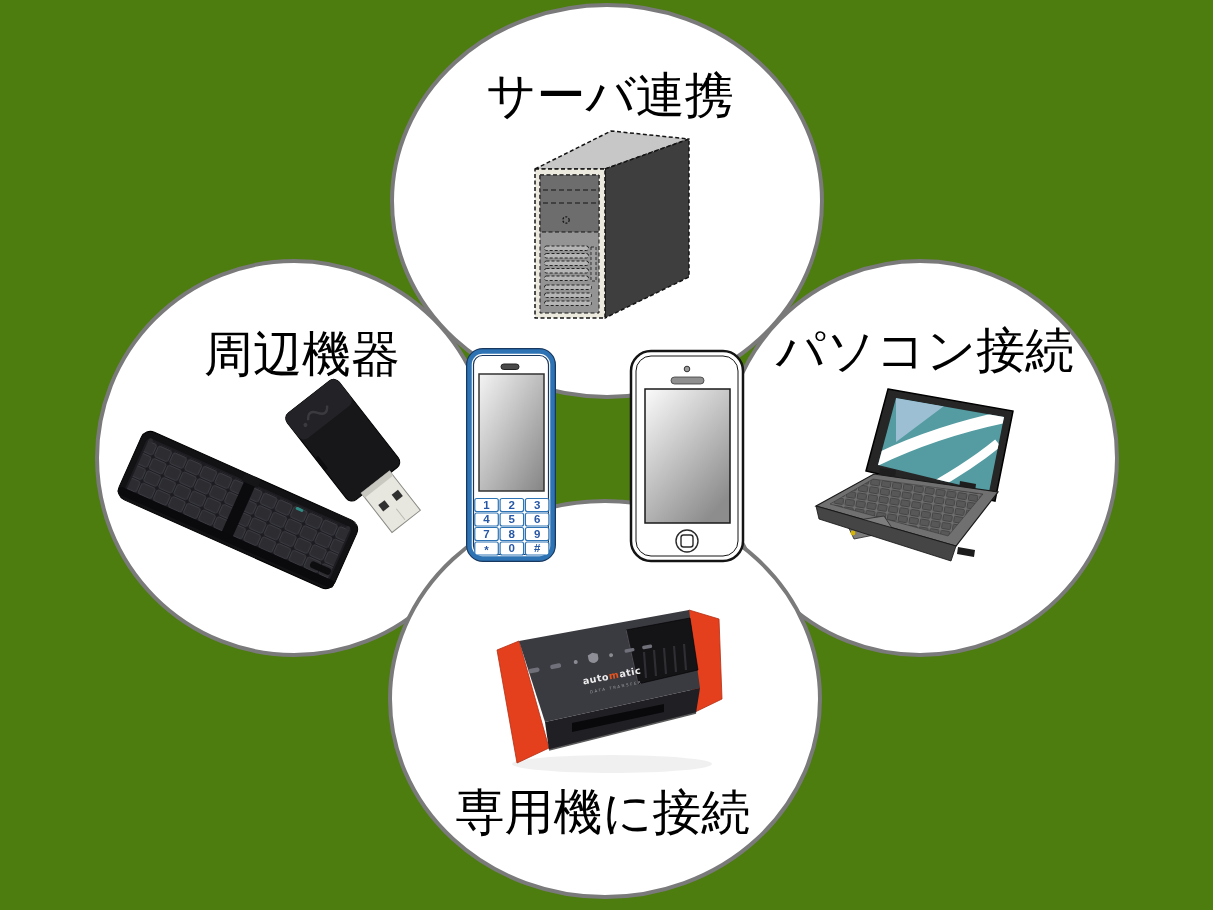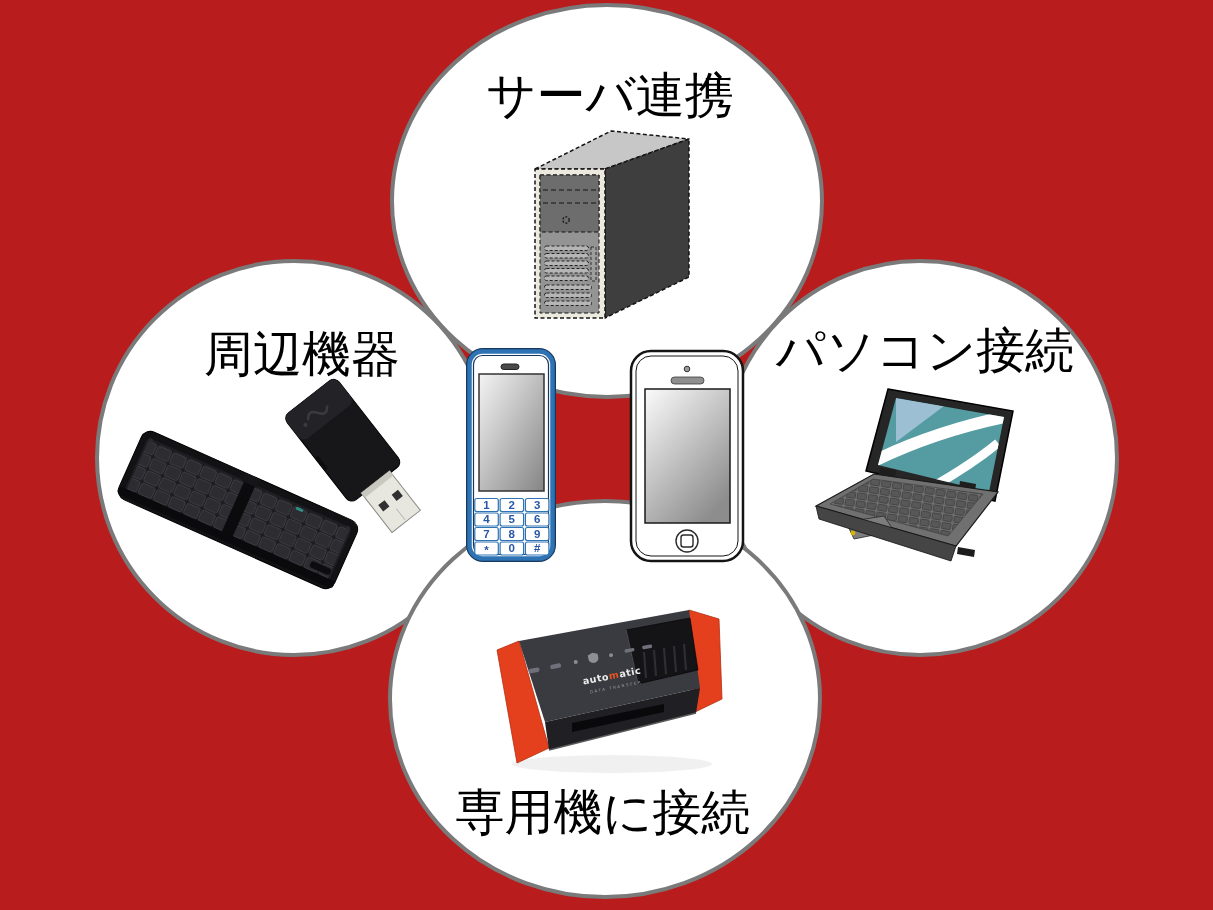--- a/index.html
+++ b/index.html
@@ -1,16 +1,16 @@
 <!DOCTYPE html>
 <html><head>
 <meta charset="utf-8">
 <style>
   html,body{margin:0;padding:0;background:#ffffff;}
-  .stage{position:relative;width:1213px;height:910px;background:#b91c1c;overflow:hidden;}
+  .stage{position:relative;width:1213px;height:910px;background:#4d7c0f;overflow:hidden;}
   svg text{font-family:"Liberation Sans","DejaVu Sans",sans-serif;}
   .circle-label{font-size:49px;fill:#000;font-weight:400;}
   .keypad-digit{font-family:"DejaVu Sans Mono",monospace;font-weight:bold;font-size:11.5px;fill:#2757a5;}
   .brand-text{font-family:"DejaVu Sans",sans-serif;font-weight:bold;font-size:9.5px;fill:#ededed;letter-spacing:0.6px;}
   .brand-sub{font-family:"DejaVu Sans",sans-serif;font-size:4px;fill:#9a9aa0;letter-spacing:1.6px;}
 </style>
 </head>
 <body>
 
 <div class="stage">

